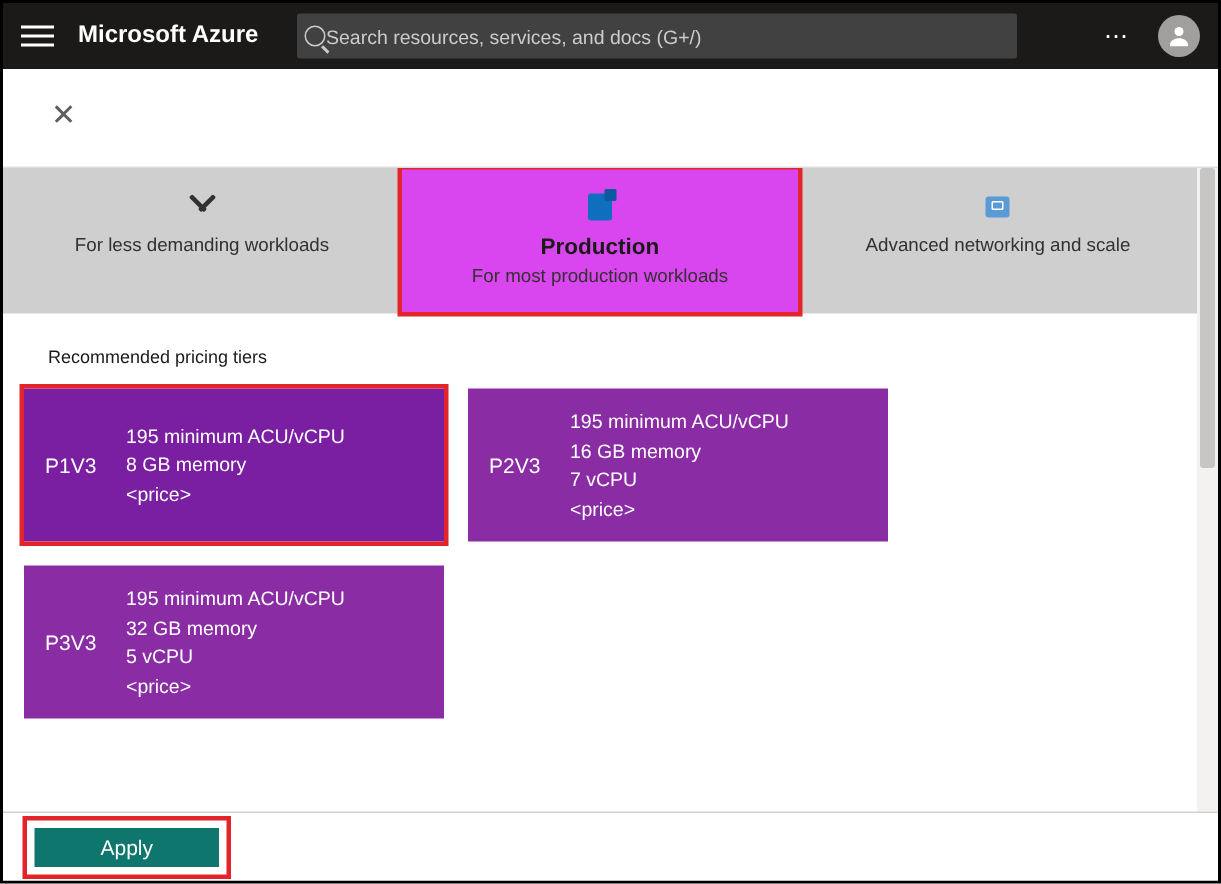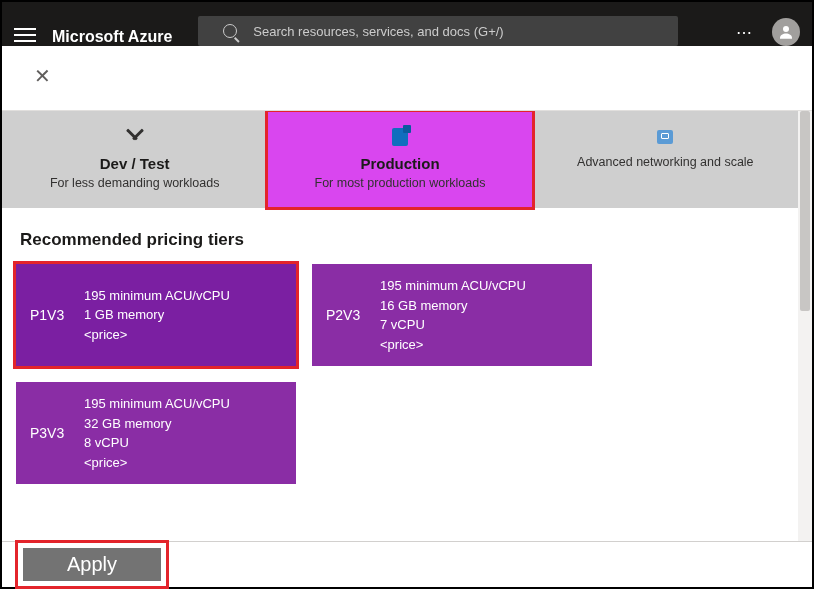--- a/index.html
+++ b/index.html
@@ -9,41 +9,41 @@
     width: 814px;
     height: 589px;
     overflow: hidden;
     border: 2px solid #000;
   }
   
   .topbar {
     background: #1b1a19;
     height: 44px;
     display: flex;
-    align-items: flex-end;
+    align-items: center;
     padding: 0 12px;
     gap: 16px;
     color: #fff;
   }
   .hamburger {
     width: 22px; height: 22px;
     display: flex; flex-direction: column; justify-content: center; gap: 4px;
     cursor: pointer;
   }
   .hamburger span { height: 2px; background: #fff; width: 100%; }
   .brand { font-weight: 600; font-size: 16px; white-space: nowrap; }
   .searchbox {
     flex: 0 0 480px;
     background: #414141;
     height: 30px;
     border-radius: 2px;
     display: flex;
     align-items: center;
-    padding: 0 25px;
-    gap: 16px;
+    padding: 0 5px;
+    gap: 0;
     color: #ccc;
     font-size: 13px;
     margin-left: 10px;
   }
   .searchbox .mag {
     width: 14px; height: 14px; border: 1.5px solid #ccc; border-radius: 50%;
     position: relative; flex-shrink: 0;
   }
   .searchbox .mag::after {
     content: ""; position: absolute; width: 6px; height: 1.5px; background: #ccc;
@@ -117,22 +117,23 @@
   .iso-icon {
     width:16px; height:14px; background:#5b9bd5; border-radius:2px;
     position:relative;
   }
   .iso-icon::after {
     content:""; position:absolute; left:4px; top:3px; width:6px; height:4px;
     border:1.5px solid #fff; border-radius:1px;
   }
   
   .section-title {
-    font-size: 17px; font-weight: 700; color: #1b1a19;
+    font-size: 12px; font-weight: 400; color: #1b1a19;
     padding: 22px 18px 14px 18px;
+    margin-left: 12px;
   }
   .tiers-grid {
     display: flex; flex-wrap: wrap; gap: 16px;
     padding: 0 14px;
   }
   .tier-card {
     width: 280px; background: #8a2da5;
     color: #fff; display: flex; align-items: center;
     padding: 12px 14px; cursor: pointer;
   }
@@ -148,22 +149,22 @@
   .bottom-bar {
     position: absolute; left: 2px; right: 2px; bottom: 2px; height: 46px;
     border-top: 1px solid #d2d0ce;
     display: flex; align-items: center; padding: 0 16px;
     background: #fff;
   }
   .apply-wrap {
     outline: 3px solid #e3242b; padding: 5px;
   }
   .apply-btn {
-    background: #737373; color: #fff; border: none;
-    padding: 5px 44px; font-size: 20px; cursor: pointer;
+    background: #0f766e; color: #fff; border: none;
+    padding: 5px 44px; font-size: 14px; cursor: pointer;
   }
 </style>
 </head>
 <body>
 
 <div class="topbar">
   <div class="hamburger">
     <span></span>
       <span></span>
       <span></span>
@@ -189,21 +190,20 @@
 </div>
 
 <div class="scroll-wrap">
   <div class="content">
 
     <div class="tier-tabs">
       <div class="tier-tab">
         <div class="icon-slot">
             <span class="tools-icon"></span>
           </div>
-        <div class="tab-title">Dev / Test</div>
         <div class="tab-sub">For less demanding workloads</div>
       </div>
       <div class="tier-tab active highlight">
         <div class="icon-slot">
             <span class="server-icon"></span>
           </div>
         <div class="tab-title">Production</div>
         <div class="tab-sub">For most production workloads</div>
       </div>
       <div class="tier-tab">
@@ -214,39 +214,39 @@
       </div>
     </div>
 
     <div class="section-title">Recommended pricing tiers</div>
 
     <div class="tiers-grid">
       <div class="tier-card selected">
         <div class="tier-sku">P1V3</div>
         <div class="tier-specs">
           <div>195 minimum ACU/vCPU</div>
-          <div>1 GB memory</div>
+          <div>8 GB memory</div>
           <div>&lt;price&gt;</div>
         </div>
       </div>
       <div class="tier-card">
         <div class="tier-sku">P2V3</div>
         <div class="tier-specs">
           <div>195 minimum ACU/vCPU</div>
           <div>16 GB memory</div>
           <div>7 vCPU</div>
           <div>&lt;price&gt;</div>
         </div>
       </div>
       <div class="tier-card">
         <div class="tier-sku">P3V3</div>
         <div class="tier-specs">
           <div>195 minimum ACU/vCPU</div>
           <div>32 GB memory</div>
-          <div>8 vCPU</div>
+          <div>5 vCPU</div>
           <div>&lt;price&gt;</div>
         </div>
       </div>
     </div>
   </div>
   <div class="fake-scrollbar">
     <div class="thumb"></div>
   </div>
 </div>
 

